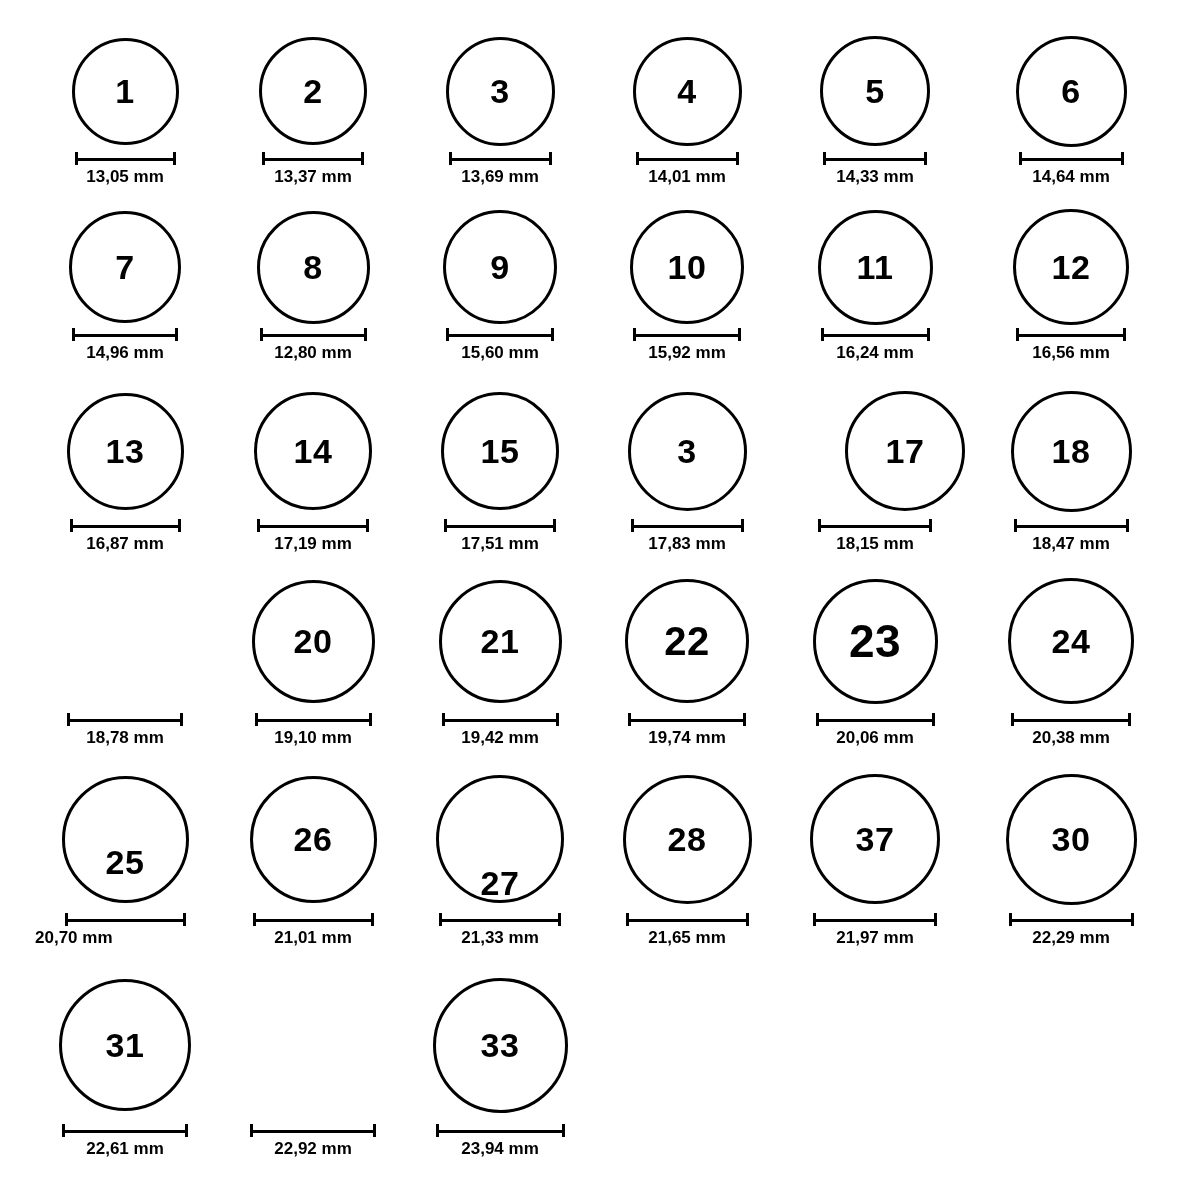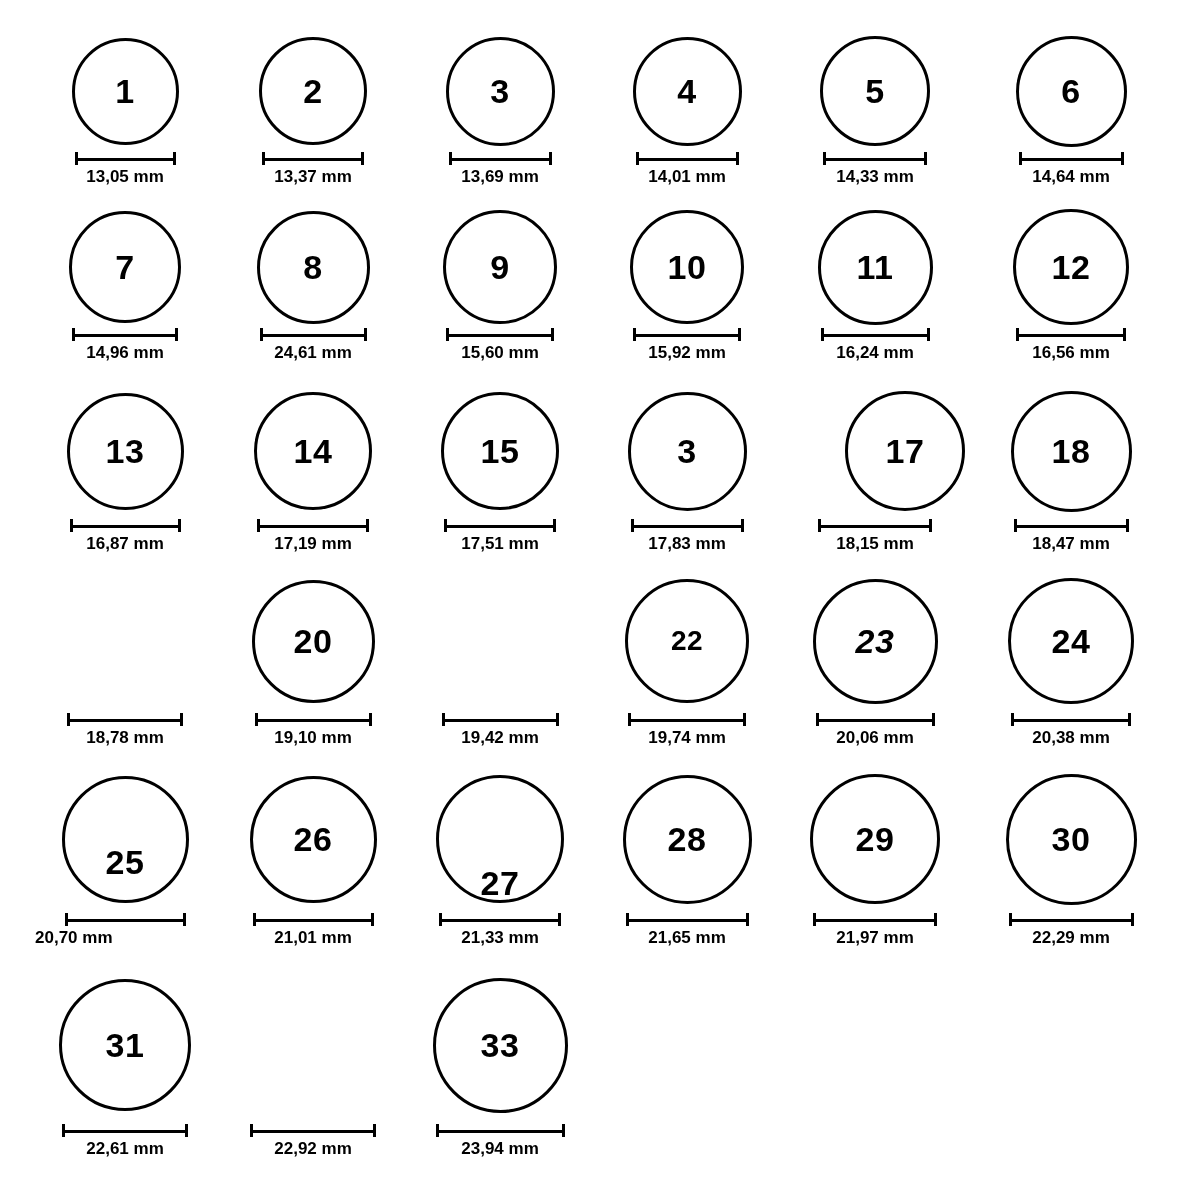--- a/index.html
+++ b/index.html
@@ -176,21 +176,21 @@
         <div class="ring-circle" style="width: 113px; height: 113px;">
           <span class="ring-number" style="font-size: 34px;">8</span>
         </div>
       </div>
     </div>
     <div class="measure-bar" style="position: absolute; left: 259.5px; top: 328px; width: 107px; margin-top: 0px;">
       <div class="bar-line"></div>
       <div class="cap left"></div>
       <div class="cap right"></div>
     </div>
-    <div class="measure-label" style="position: absolute; left: 223px; top: 343px; width: 180px; text-align: center; margin-top: 0px;">24,61 mm</div>
+    <div class="measure-label" style="position: absolute; left: 223px; top: 343px; width: 180px; text-align: center; margin-top: 0px;">12,80 mm</div>
     <div class="ring-cell" style="left: 410px; top: 210px; width: 180px;">
       <div class="circle-wrap">
         <div class="ring-circle" style="width: 114px; height: 114px;">
           <span class="ring-number" style="font-size: 34px;">9</span>
         </div>
       </div>
     </div>
     <div class="measure-bar" style="position: absolute; left: 446px; top: 328px; width: 108px; margin-top: 0px;">
       <div class="bar-line"></div>
       <div class="cap left"></div>
@@ -326,43 +326,50 @@
           <span class="ring-number" style="font-size: 34px;">20</span>
         </div>
       </div>
     </div>
     <div class="measure-bar" style="position: absolute; left: 254.5px; top: 713px; width: 117px; margin-top: 0px;">
       <div class="bar-line"></div>
       <div class="cap left"></div>
       <div class="cap right"></div>
     </div>
     <div class="measure-label" style="position: absolute; left: 223px; top: 728px; width: 180px; text-align: center; margin-top: 0px;">19,10 mm</div>
+    <div class="ring-cell" style="left: 410px; top: 579.5px; width: 180px;">
+      <div class="circle-wrap">
+        <div class="ring-circle" style="width: 123px; height: 123px;">
+          <span class="ring-number" style="font-size: 34px;">21</span>
+        </div>
+      </div>
+    </div>
     <div class="measure-bar" style="position: absolute; left: 441.5px; top: 713px; width: 117px; margin-top: 0px;">
       <div class="bar-line"></div>
       <div class="cap left"></div>
       <div class="cap right"></div>
     </div>
     <div class="measure-label" style="position: absolute; left: 410px; top: 728px; width: 180px; text-align: center; margin-top: 0px;">19,42 mm</div>
     <div class="ring-cell" style="left: 597px; top: 579px; width: 180px;">
       <div class="circle-wrap">
         <div class="ring-circle" style="width: 124px; height: 124px;">
-          <span class="ring-number" style="font-size: 28px;">22</span>
+          <span class="ring-number" style="font-size: 40px;">22</span>
         </div>
       </div>
     </div>
     <div class="measure-bar" style="position: absolute; left: 628px; top: 713px; width: 118px; margin-top: 0px;">
       <div class="bar-line"></div>
       <div class="cap left"></div>
       <div class="cap right"></div>
     </div>
     <div class="measure-label" style="position: absolute; left: 597px; top: 728px; width: 180px; text-align: center; margin-top: 0px;">19,74 mm</div>
     <div class="ring-cell" style="left: 785px; top: 578.5px; width: 180px;">
       <div class="circle-wrap">
         <div class="ring-circle" style="width: 125px; height: 125px;">
-          <span class="ring-number" style="font-size: 34px; font-style: italic;">23</span>
+          <span class="ring-number" style="font-size: 46px;">23</span>
         </div>
       </div>
     </div>
     <div class="measure-bar" style="position: absolute; left: 815.5px; top: 713px; width: 119px; margin-top: 0px;">
       <div class="bar-line"></div>
       <div class="cap left"></div>
       <div class="cap right"></div>
     </div>
     <div class="measure-label" style="position: absolute; left: 785px; top: 728px; width: 180px; text-align: center; margin-top: 0px;">20,06 mm</div>
     <div class="ring-cell" style="left: 981px; top: 578px; width: 180px;">
@@ -426,21 +433,21 @@
     </div>
     <div class="measure-bar" style="position: absolute; left: 625.5px; top: 913px; width: 123px; margin-top: 0px;">
       <div class="bar-line"></div>
       <div class="cap left"></div>
       <div class="cap right"></div>
     </div>
     <div class="measure-label" style="position: absolute; left: 597px; top: 928px; width: 180px; text-align: center; margin-top: 0px;">21,65 mm</div>
     <div class="ring-cell" style="left: 785px; top: 774px; width: 180px;">
       <div class="circle-wrap">
         <div class="ring-circle" style="width: 130px; height: 130px;">
-          <span class="ring-number" style="font-size: 34px;">29</span>
+          <span class="ring-number" style="font-size: 34px;">37</span>
         </div>
       </div>
     </div>
     <div class="measure-bar" style="position: absolute; left: 813px; top: 913px; width: 124px; margin-top: 0px;">
       <div class="bar-line"></div>
       <div class="cap left"></div>
       <div class="cap right"></div>
     </div>
     <div class="measure-label" style="position: absolute; left: 785px; top: 928px; width: 180px; text-align: center; margin-top: 0px;">21,97 mm</div>
     <div class="ring-cell" style="left: 981px; top: 773.5px; width: 180px;">

